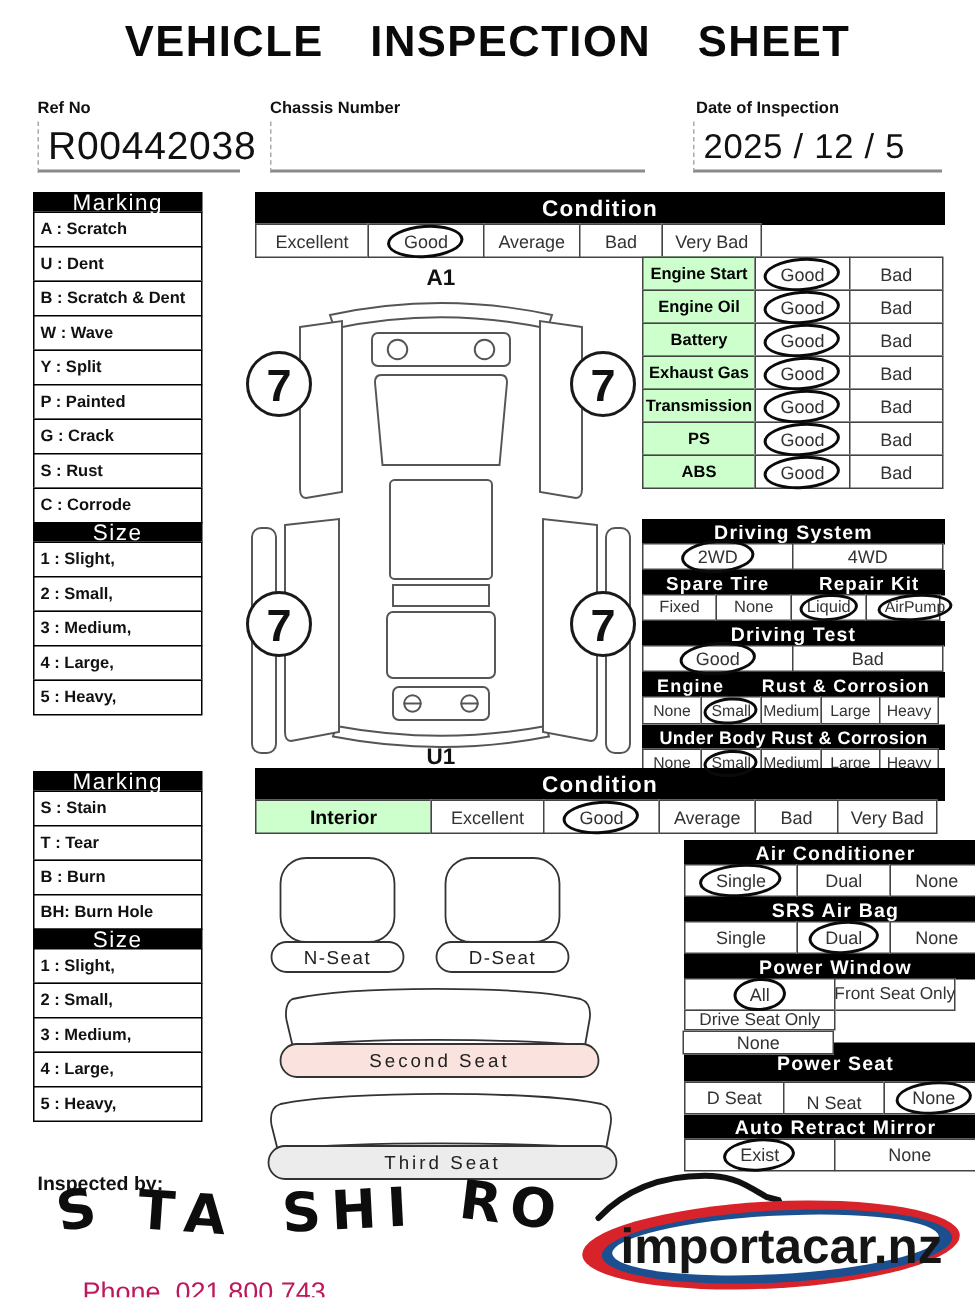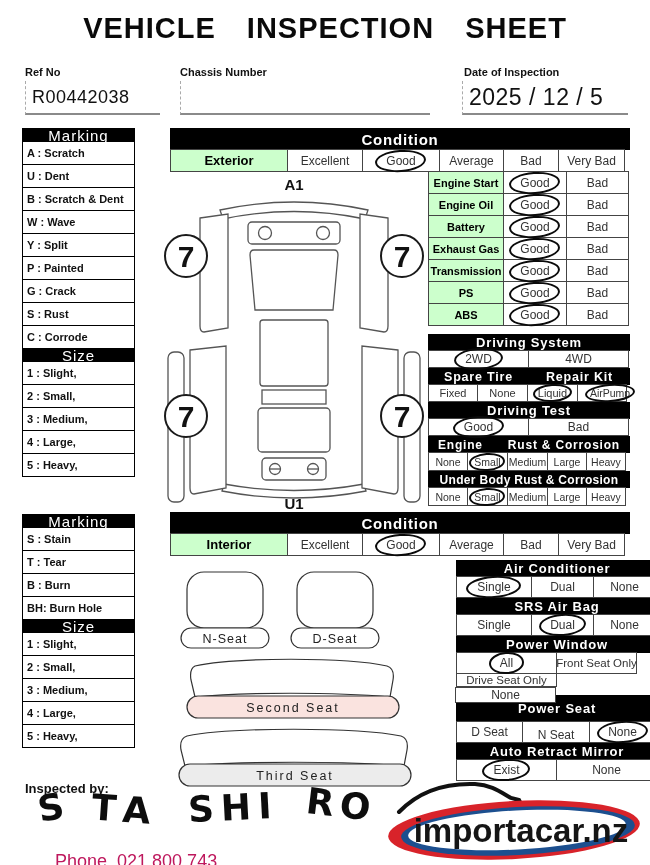--- a/index.html
+++ b/index.html
@@ -13,21 +13,21 @@
     position:absolute; top:12px; left:0; right:0; text-align:center;
     font-size:29px; font-weight:700; letter-spacing:1px; word-spacing:22px; color:#0a0a0a;
   }
 
   .f-label { position:absolute; font-size:11px; font-weight:700; color:#111; }
   .f-box {
     position:absolute; top:81px; height:34px; box-sizing:border-box;
     border-left:1px dashed #aaa; border-bottom:2px solid #8a8a8a;
     display:flex; align-items:center; padding-left:6px; background:#fff;
   }
-  .ref-val  { font-size:18px; letter-spacing:0.5px; }
+  .ref-val  { font-size:26px; letter-spacing:0.5px; }
   .date-val { font-size:23px; letter-spacing:0.5px;text-align:right; }
 
   
   .legend { position:absolute; width:113px; }
   .legend-hdr {
     height:14px; background:var(--bar-black,#000); color:#fff; display:flex;
     align-items:center; justify-content:center; font-size:15px; letter-spacing:1px;
   }
   .legend-row {
     height:24px; box-sizing:border-box; border:1px solid #000; margin-top:-1px;
@@ -112,21 +112,20 @@
     <div class="legend-hdr" style="margin-top:-1px;">Size</div>
     <div class="legend-row">1 : Slight,</div>
     <div class="legend-row">2 : Small,</div>
     <div class="legend-row">3 : Medium,</div>
     <div class="legend-row">4 : Large,</div>
     <div class="legend-row">5 : Heavy,</div>
   </div>
 
   <div class="bar abs" style="left:170px; top:128px; width:460px; height:22px; font-size:15px;">Condition</div>
   <div class="row abs" style="left:170px; top:150px; width:460px; height:23px;">
-    <div class="cell green" style="width:118px; font-size:13px;">Exterior</div>
     <div class="cell" style="width:76px;">
         <span>Excellent</span>
       </div>
     <div class="cell" style="width:78px;">
         <span class="circ">Good</span>
       </div>
     <div class="cell" style="width:65px;">
         <span>Average</span>
       </div>
     <div class="cell" style="width:56px;">
@@ -243,21 +242,21 @@
       <div class="cell" style="width:64px;">
           <span class="circ">Good</span>
         </div>
       <div class="cell" style="width:63px;">
           <span>Bad</span>
         </div>
     </div>
   </div>
 
   <div class="abs" style="left:428px; top:334px; width:202px;">
-    <div class="bar" style="height:17px;">Driving System</div>
+    <div class="bar" style="height:17px;margin-top:12px;">Driving System</div>
     <div class="row" style="height:18px;">
       <div class="cell" style="width:101px;">
           <span class="circ">2WD</span>
         </div>
       <div class="cell" style="width:101px;">
           <span>4WD</span>
         </div>
     </div>
     <div class="bar split" style="height:17px; font-size:12.5px;">
       <span>Spare Tire</span>

